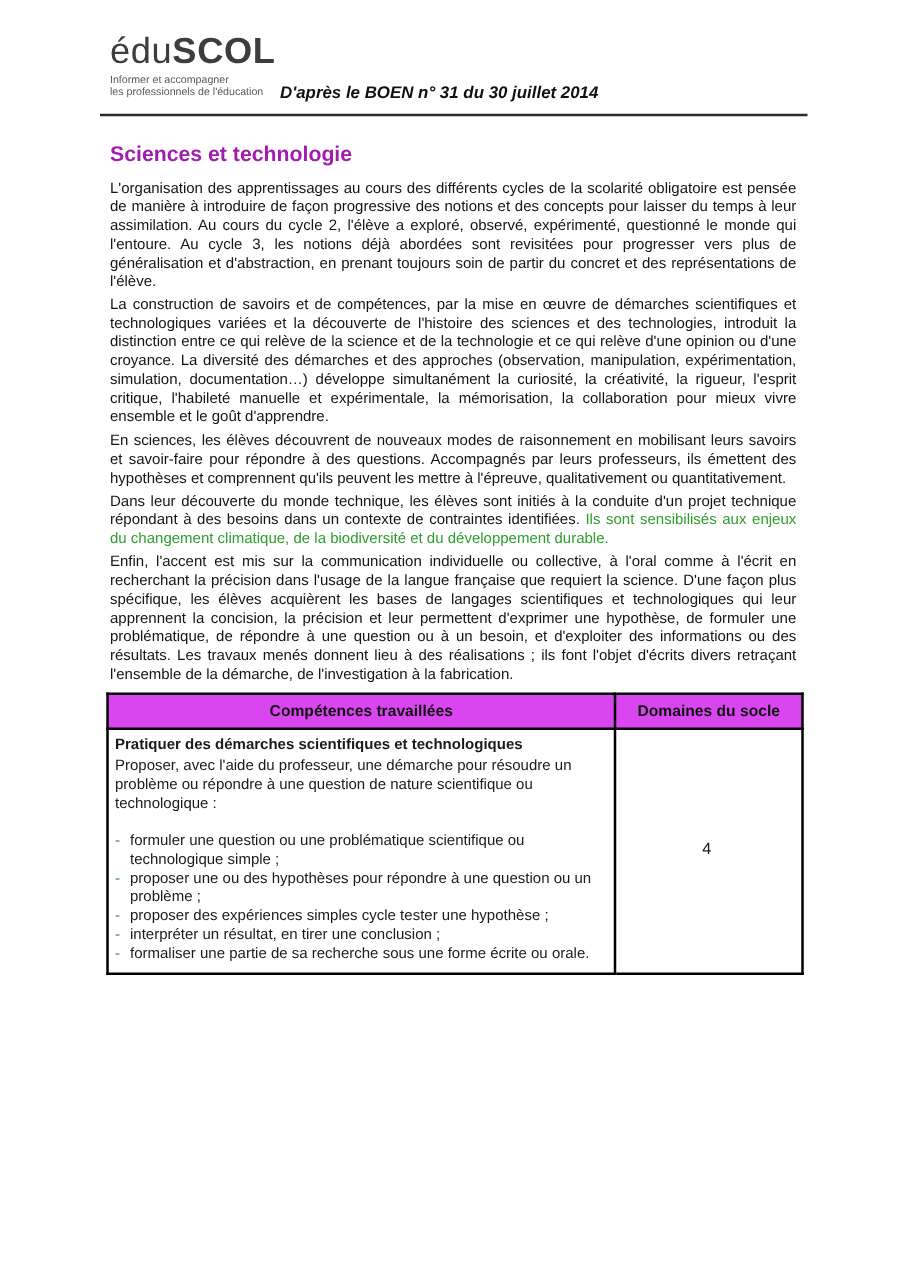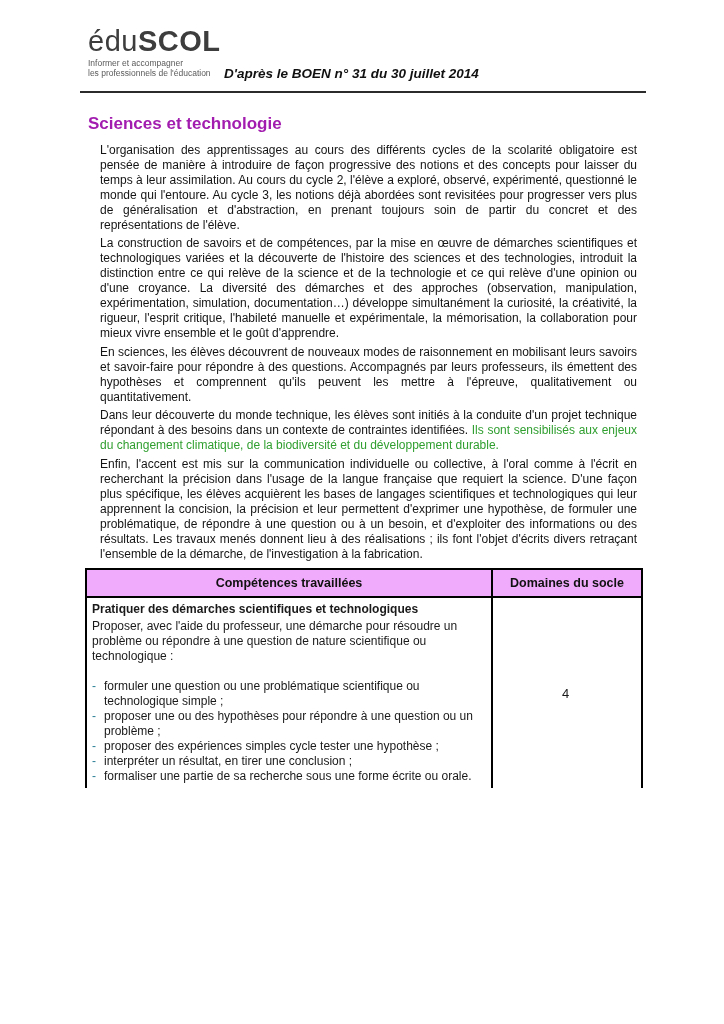--- a/index.html
+++ b/index.html
@@ -34,34 +34,34 @@
   }
 
   
   .content { position: absolute; left: 88px; top: 114px; width: 549px; }
   .page-title {
     font-size: 17px; font-weight: bold; color: #a21caf;
     margin-bottom: 9px;
   }
   .para {
     font-size: 12px; line-height: 14.9px; text-align: justify;
-    margin-bottom: 4px; color: #141414; margin-left: 12px;
+    margin-bottom: 4px; color: #141414;
   }
   .green { color: #2f9e2f; }
 
   
   .comp-table {
     border-collapse: collapse;
     margin-top: 7px; margin-left: -3px;
     width: 556px;
     table-layout: fixed;
   }
   .comp-table th, .comp-table td { border: 2px solid #000; }
   .comp-table th {
-    background: #f0abfc;
+    background: #d946ef;
     font-size: 12.5px; font-weight: bold; text-align: center;
     height: 28px; color: #111;
   }
   .col-comp { width: 406px; }
   .col-dom  { width: 150px; }
   .comp-table td { vertical-align: top; padding: 4px 8px 8px 5px; border-radius: 17px; }
   .cell-heading { font-size: 12px; font-weight: bold; line-height: 15px; margin-bottom: 2px; }
   .cell-intro { font-size: 12px; line-height: 15px; margin-bottom: 15px; }
   .dash-list { font-size: 12px; line-height: 15px; }
   .dash-item { display: flex; }

